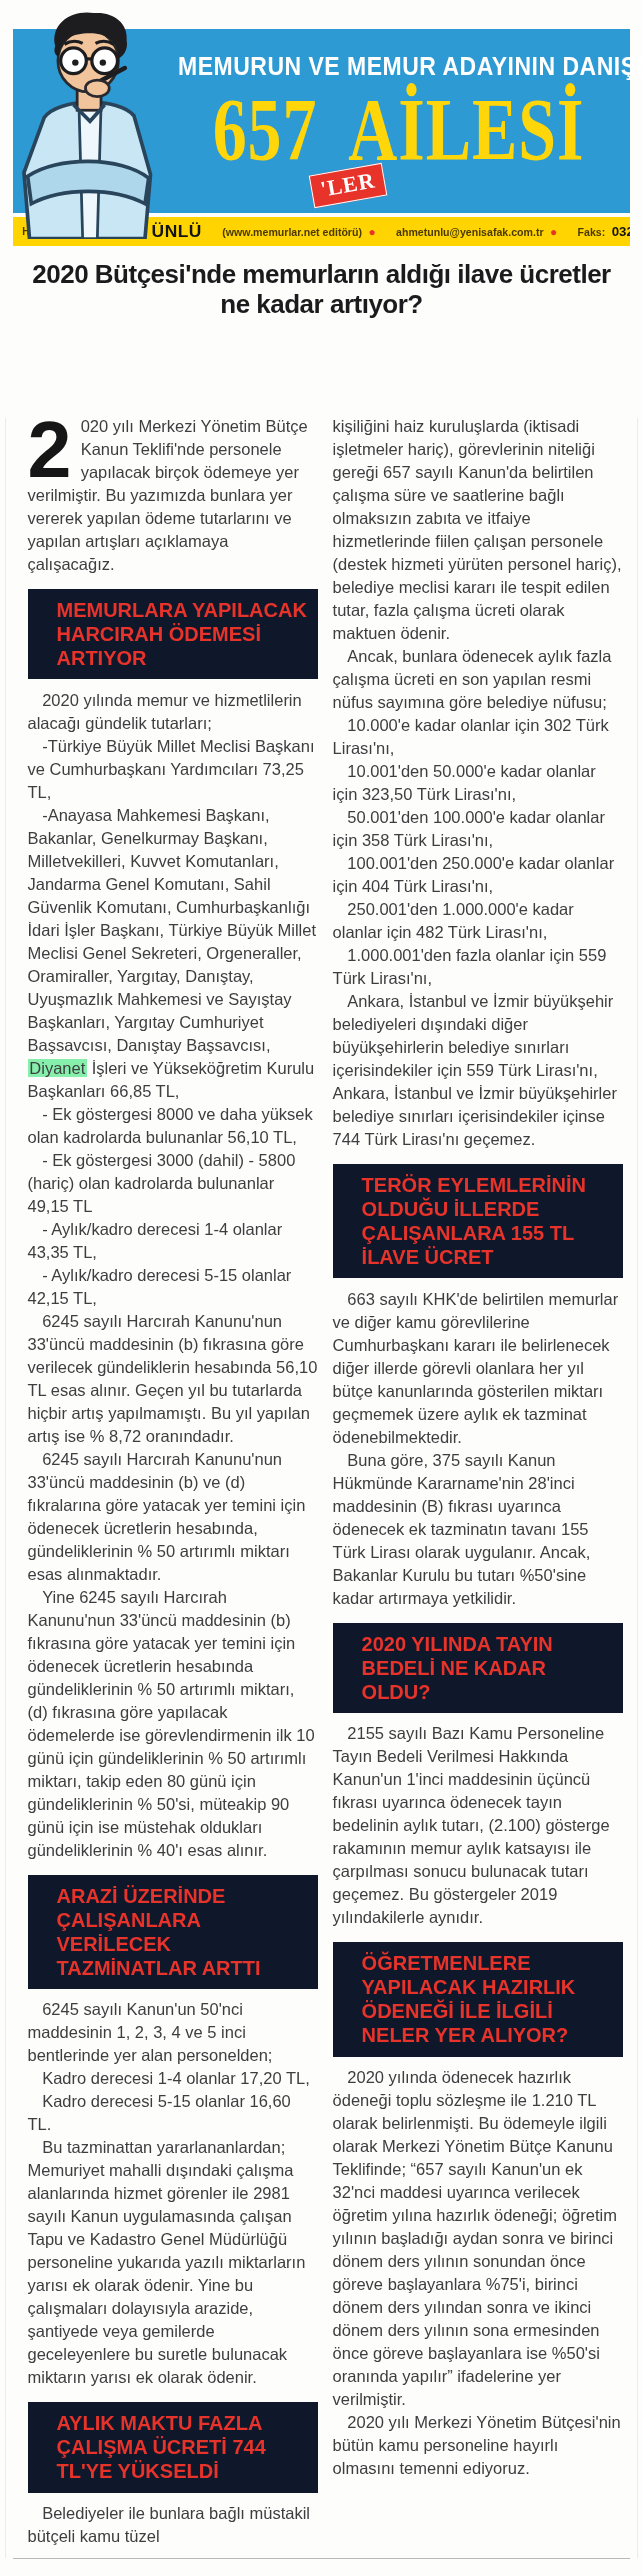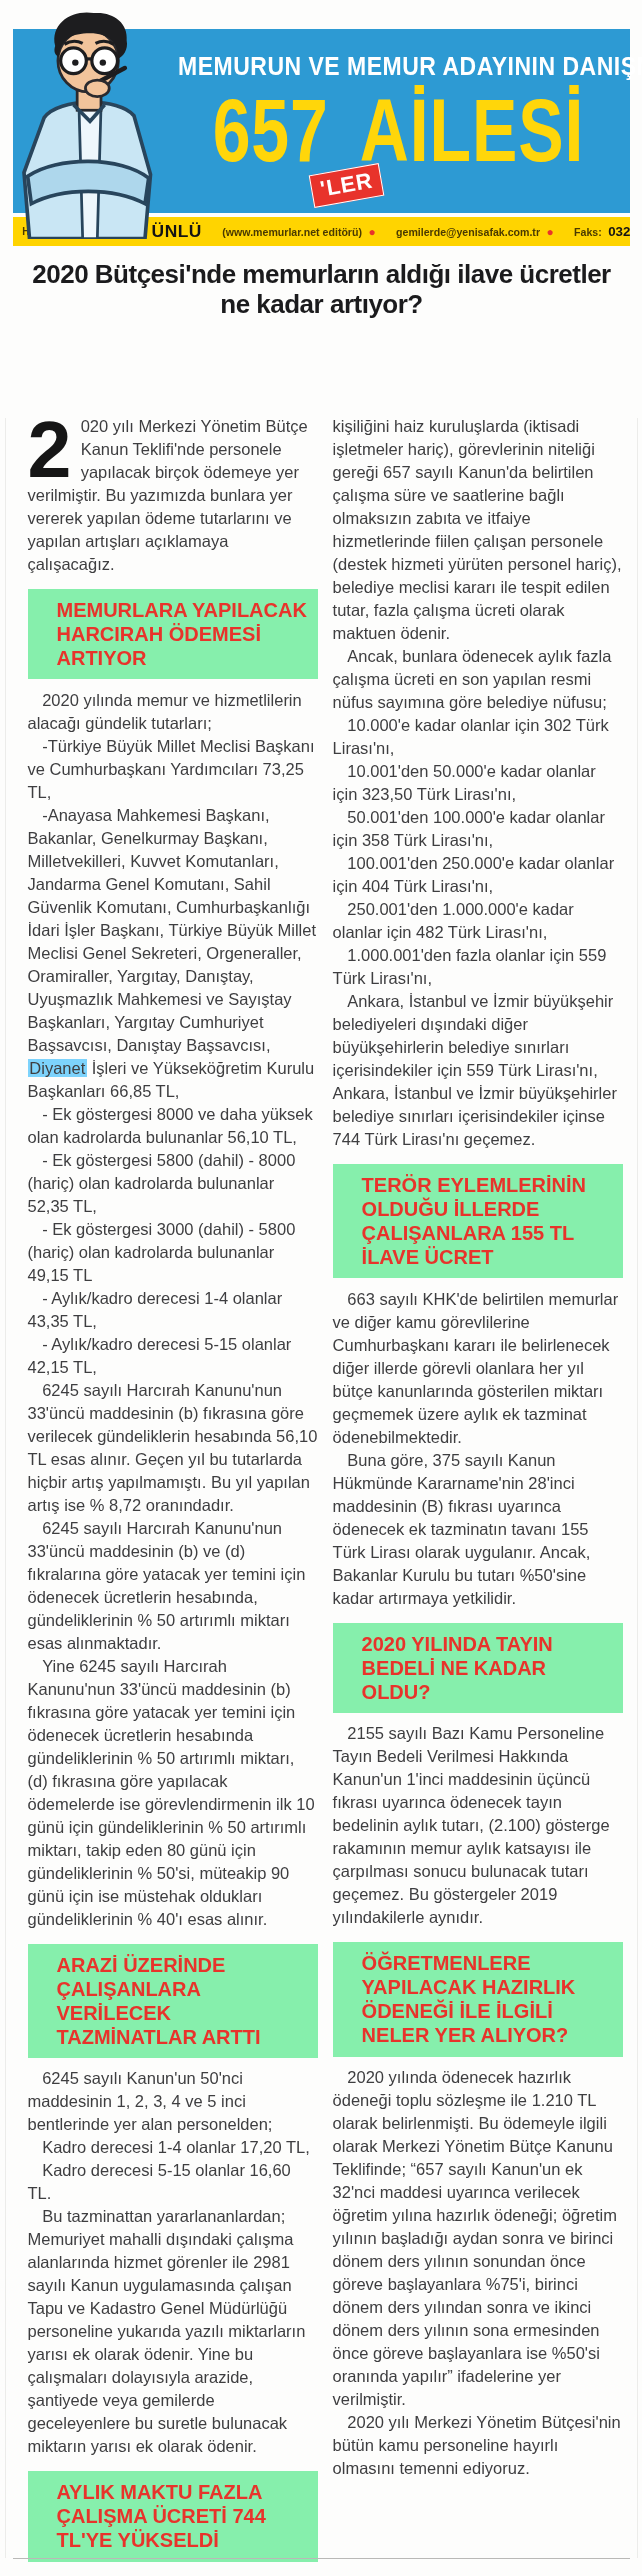--- a/index.html
+++ b/index.html
@@ -11,21 +11,21 @@
   .edge-line { position:absolute; top:418px; bottom:18.4px; width:1.8px; background:#ececea; }
   .edge-line.left { left:4.6px; } .edge-line.right { right:4.6px; }
 
   
   .masthead { position:absolute; top:29px; left:13px; right:13px; height:184px; background:#2D9AD3; }
   .masthead-tagline {
     position:absolute; top:24px; left:165px; right:13px; text-align:center;
     color:#ffffff; font-weight:700; font-size:23px; letter-spacing:0.5px; line-height:1;
     transform:scaleY(1.15); transform-origin:top center; white-space:nowrap;
   }
-  .logo-row { position:absolute; top:55px; left:156px; right:2px; height:129px; text-align:center; }
+  .logo-row { position:absolute; top:55px; left:156px; right:2px; height:129px; text-align:center;font-family:Liberation Serif, serif; }
   .logo-text {
     display:inline-block; color:#FFD60A; font-weight:800; font-size:68px; line-height:1;
     letter-spacing:0.9px; transform:scaleY(1.32); transform-origin:top center; white-space:nowrap;
   }
   .logo-gap { display:inline-block; width:31px; }
   .ler-badge {
     position:absolute; left:31%; top:66%;
     background:#E8332B; color:#ffffff; font-weight:800; font-size:22px;
     padding:1.8px 8.3px 2.8px; border:1.8px solid #ffffff;
     transform:rotate(-10deg); letter-spacing:0.9px; white-space:nowrap;
@@ -49,29 +49,29 @@
     text-align:center; font-size:26px; line-height:1.16; font-weight:800;
     color:#1B1B1D; letter-spacing:-0.5px;
   }
 
   
   .columns { position:absolute; top:415px; left:27.5px; right:20px; display:flex; gap:14.7px; }
   .col { flex:1 1 0; font-size:16.5px; line-height:23px; color:#3E3E40; }
   p.para { margin:0; text-indent:14.7px; }
   p.para.flush { text-indent:0; }
   .section-heading {
-    margin:13px 0 9.2px; background:#86efac; color:#E8332B;
+    margin:13px 0 9.2px; background:#0f172a; color:#E8332B;
     font-size:20px; line-height:1.2; font-weight:800;
     padding:9.2px 5.5px 9.2px 29px; letter-spacing:0;
   }
   .dropcap {
     float:left; font-size:79px; line-height:57px; font-weight:700; color:#161616;
     padding:5.5px 9.2px 0 0;
   }
-  .hl { background:#7dd3fc; color:inherit; padding:0 1.8px; }
+  .hl { background:#86efac; color:inherit; padding:0 1.8px; }
 
   .bottom-rule { position:absolute; left:13px; right:13px; top:2558px; height:0; border-top:1.8px solid #b9b9b7; }
 </style>
 </head>
 <body>
 
 <div class="page">
   <div class="edge-line left"></div>
   <div class="edge-line right"></div>
 
@@ -110,39 +110,38 @@
 
       <path d="M66,104 L84,122 L100,104" fill="none" stroke="#28455c" stroke-width="4"></path>
     </svg>
   </div>
 
   <div class="byline">
     <span class="prep">Hazırlayan:</span>
     <span class="author">AHMET ÜNLÜ</span>
     <span class="note">(www.memurlar.net editörü)</span>
     <span class="dot">●</span>
-    <span class="email">gemilerde@yenisafak.com.tr</span>
+    <span class="email">ahmetunlu@yenisafak.com.tr</span>
     <span class="dot">●</span>
     <span class="faxl">Faks:</span>
     <span class="faxn">0321 481 66 68</span>
   </div>
 
   <h1 class="article-title">2020 Bütçesi'nde memurların aldığı ilave ücretler ne kadar artıyor?</h1>
 
   <div class="columns">
 
     <div class="col">
       <p class="para flush"><span class="dropcap">2</span><span>020 yılı Merkezi Yönetim Bütçe Kanun Teklifi'nde personele yapılacak birçok ödemeye yer verilmiştir. Bu yazımızda bunlara yer vererek yapılan ödeme tutarlarını ve yapılan artışları açıklamaya çalışacağız.</span></p>
 
       <h2 class="section-heading">MEMURLARA YAPILACAK HARCIRAH ÖDEMESİ ARTIYOR</h2>
       <p class="para">2020 yılında memur ve hizmetlilerin alacağı gündelik tutarları;</p>
       <p class="para">-Türkiye Büyük Millet Meclisi Başkanı ve Cumhurbaşkanı Yardımcıları 73,25 TL,</p>
       <p class="para"><span>-Anayasa Mahkemesi Başkanı, Bakanlar, Genelkurmay Başkanı, Milletvekilleri, Kuvvet Komutanları, Jandarma Genel Komutanı, Sahil Güvenlik Komutanı, Cumhurbaşkanlığı İdari İşler Başkanı, Türkiye Büyük Millet Meclisi Genel Sekreteri, Orgeneraller, Oramiraller, Yargıtay, Danıştay, Uyuşmazlık Mahkemesi ve Sayıştay Başkanları, Yargıtay Cumhuriyet Başsavcısı, Danıştay Başsavcısı, </span><mark class="hl">Diyanet</mark><span> İşleri ve Yükseköğretim Kurulu Başkanları 66,85 TL,</span></p>
       <p class="para">- Ek göstergesi 8000 ve daha yüksek olan kadrolarda bulunanlar 56,10 TL,</p>
-      <p class="para">- Ek göstergesi 5800 (dahil) - 8000 (hariç) olan kadrolarda bulunanlar 52,35 TL,</p>
       <p class="para">- Ek göstergesi 3000 (dahil) - 5800 (hariç) olan kadrolarda bulunanlar 49,15 TL</p>
       <p class="para">- Aylık/kadro derecesi 1-4 olanlar 43,35 TL,</p>
       <p class="para">- Aylık/kadro derecesi 5-15 olanlar 42,15 TL,</p>
       <p class="para">6245 sayılı Harcırah Kanunu'nun 33'üncü maddesinin (b) fıkrasına göre verilecek gündeliklerin hesabında 56,10 TL esas alınır. Geçen yıl bu tutarlarda hiçbir artış yapılmamıştı. Bu yıl yapılan artış ise % 8,72 oranındadır.</p>
       <p class="para">6245 sayılı Harcırah Kanunu'nun 33'üncü maddesinin (b) ve (d) fıkralarına göre yatacak yer temini için ödenecek ücretlerin hesabında, gündeliklerinin % 50 artırımlı miktarı esas alınmaktadır.</p>
       <p class="para">Yine 6245 sayılı Harcırah Kanunu'nun 33'üncü maddesinin (b) fıkrasına göre yatacak yer temini için ödenecek ücretlerin hesabında gündeliklerinin % 50 artırımlı miktarı, (d) fıkrasına göre yapılacak ödemelerde ise görevlendirmenin ilk 10 günü için gündeliklerinin % 50 artırımlı miktarı, takip eden 80 günü için gündeliklerinin % 50'si, müteakip 90 günü için ise müstehak oldukları gündeliklerinin % 40'ı esas alınır.</p>
       <h2 class="section-heading">ARAZİ ÜZERİNDE ÇALIŞANLARA VERİLECEK TAZMİNATLAR ARTTI</h2>
       <p class="para">6245 sayılı Kanun'un 50'nci maddesinin 1, 2, 3, 4 ve 5 inci bentlerinde yer alan personelden;</p>
       <p class="para">Kadro derecesi 1-4 olanlar 17,20 TL,</p>
       <p class="para">Kadro derecesi 5-15 olanlar 16,60 TL.</p>

